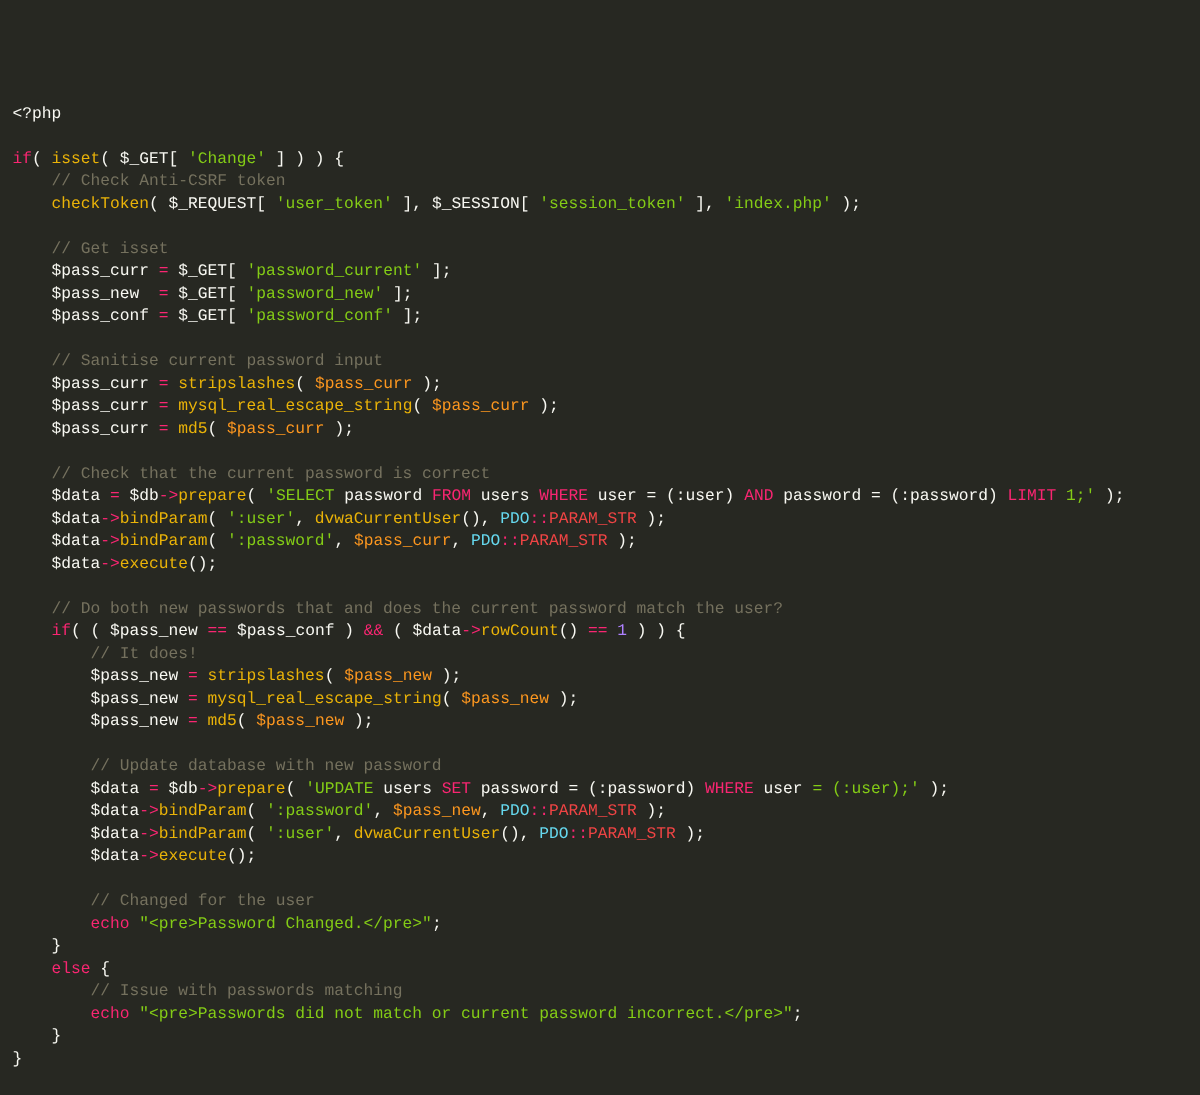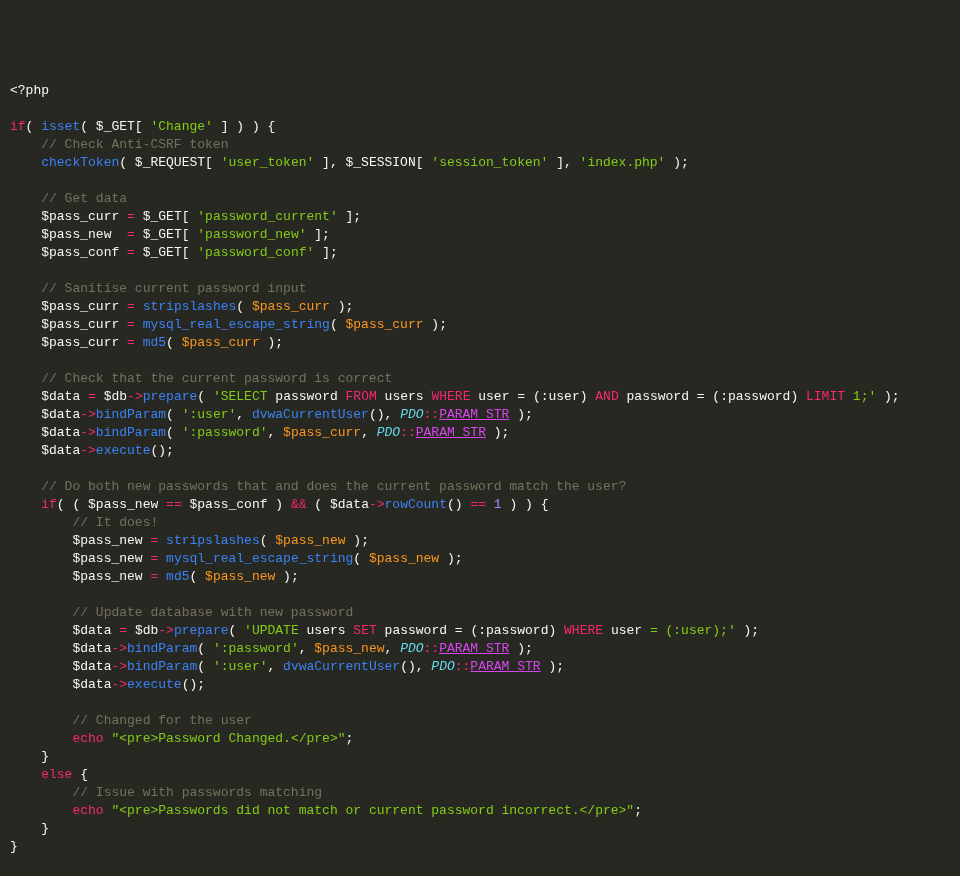--- a/index.html
+++ b/index.html
@@ -9,43 +9,43 @@
     font-family: Consolas, 'Courier New', monospace;
     font-size:13px;
     line-height:18px;
     padding:10px 0 10px 10px;
     width:960px;
     height:876px;
     overflow:hidden;
     white-space:pre;
   }
   .c-key  { color:#f92672; }         
-  .c-fn   { color:#3b82f6; }         
-  .c-fni  { color:#66d9ef; font-style:italic; }
+  .c-fn   { color:#eab308; }         
+  .c-fni  { color:#66d9ef; }
   .c-var  { color:#fd971f; }         
   .c-str  { color:#84cc16; }         
   .c-num  { color:#ae81ff; }         
   .c-com  { color:#75715e;font-family:Liberation Mono, monospace; }         
   .c-op   { color:#f92672; }         
   .c-txt  { color:#f8f8f2; } 
-  .c-const{ color:#d946ef;text-decoration:underline; }
+  .c-const{ color:#ef4444; }
   pre#code { font-family:inherit; }
 </style>
 </head>
 <body>
 
 
 
 <pre id="code"><span class="c-txt">&lt;?php</span>
 
 <span class="c-key">if</span><span class="c-txt">( </span><span class="c-fn">isset</span><span class="c-txt">( </span><span class="c-txt">$_GET</span><span class="c-txt">[ </span><span class="c-str">'Change'</span><span class="c-txt"> ] ) ) {</span>
 <span class="c-txt">    </span><span class="c-com">// Check Anti-CSRF token</span>
 <span class="c-txt">    </span><span class="c-fn">checkToken</span><span class="c-txt">( </span><span class="c-txt">$_REQUEST</span><span class="c-txt">[ </span><span class="c-str">'user_token'</span><span class="c-txt"> ], </span><span class="c-txt">$_SESSION</span><span class="c-txt">[ </span><span class="c-str">'session_token'</span><span class="c-txt"> ], </span><span class="c-str">'index.php'</span><span class="c-txt"> );</span>
 
-<span class="c-txt">    </span><span class="c-com">// Get data</span>
+<span class="c-txt">    </span><span class="c-com">// Get isset</span>
 <span class="c-txt">    </span><span class="c-txt">$pass_curr</span><span class="c-txt"> </span><span class="c-op">=</span><span class="c-txt"> </span><span class="c-txt">$_GET</span><span class="c-txt">[ </span><span class="c-str">'password_current'</span><span class="c-txt"> ];</span>
 <span class="c-txt">    </span><span class="c-txt">$pass_new</span><span class="c-txt">  </span><span class="c-op">=</span><span class="c-txt"> </span><span class="c-txt">$_GET</span><span class="c-txt">[ </span><span class="c-str">'password_new'</span><span class="c-txt"> ];</span>
 <span class="c-txt">    </span><span class="c-txt">$pass_conf</span><span class="c-txt"> </span><span class="c-op">=</span><span class="c-txt"> </span><span class="c-txt">$_GET</span><span class="c-txt">[ </span><span class="c-str">'password_conf'</span><span class="c-txt"> ];</span>
 
 <span class="c-txt">    </span><span class="c-com">// Sanitise current password input</span>
 <span class="c-txt">    </span><span class="c-txt">$pass_curr</span><span class="c-txt"> </span><span class="c-op">=</span><span class="c-txt"> </span><span class="c-fn">stripslashes</span><span class="c-txt">( </span><span class="c-var">$pass_curr</span><span class="c-txt"> );</span>
 <span class="c-txt">    </span><span class="c-txt">$pass_curr</span><span class="c-txt"> </span><span class="c-op">=</span><span class="c-txt"> </span><span class="c-fn">mysql_real_escape_string</span><span class="c-txt">( </span><span class="c-var">$pass_curr</span><span class="c-txt"> );</span>
 <span class="c-txt">    </span><span class="c-txt">$pass_curr</span><span class="c-txt"> </span><span class="c-op">=</span><span class="c-txt"> </span><span class="c-fn">md5</span><span class="c-txt">( </span><span class="c-var">$pass_curr</span><span class="c-txt"> );</span>
 
 <span class="c-txt">    </span><span class="c-com">// Check that the current password is correct</span>

